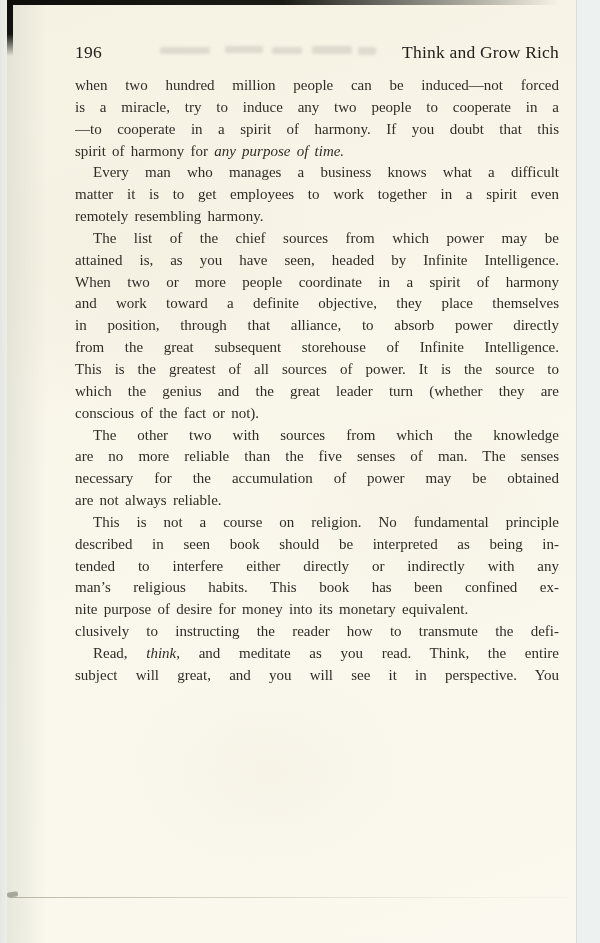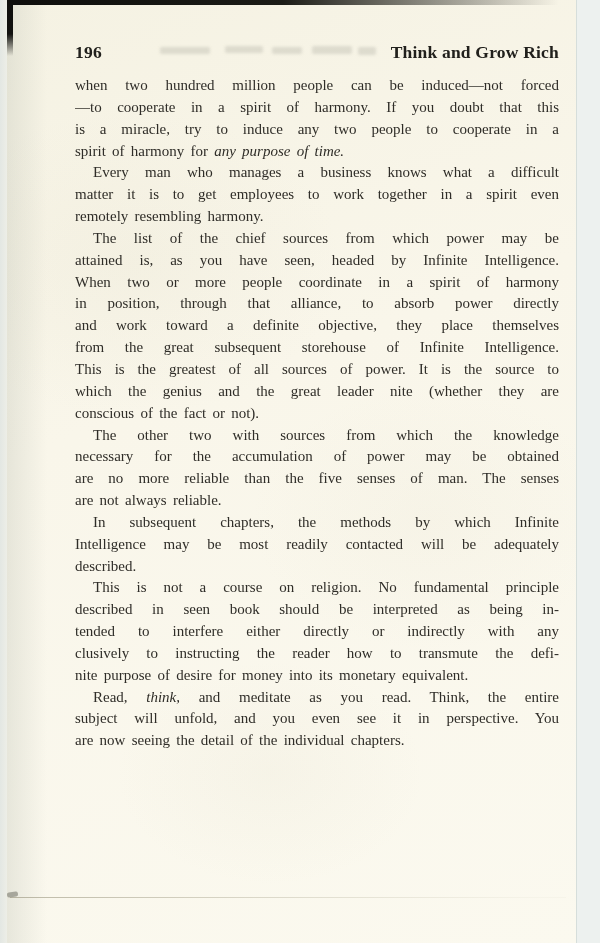--- a/index.html
+++ b/index.html
@@ -62,21 +62,21 @@
   .sm3 { left: 272px; top: 47px; width: 30px; height: 7px; }
   .sm4 { left: 312px; top: 46px; width: 40px; height: 8px; }
   .sm5 { left: 358px; top: 47px; width: 18px; height: 8px; }
 
   
   .content {
     position: absolute; left: 75px; top: 42px; width: 484px;
   }
   .page-header {
     display: flex; justify-content: space-between; align-items: baseline;
-    font-weight: bold; font-size: 17.5px; line-height: 20px;
+    font-weight: normal; font-size: 17.5px; line-height: 20px;
     color: #21201c; letter-spacing: 0.2px;
     margin-bottom: 13px;
   }
   .text-column {
     font-size: 15px;
     color: #2f2d28;
     word-spacing: 0.5px;
     font-family: Liberation Serif, serif;
   }
   .line {
@@ -108,58 +108,53 @@
   <div class="smudge sm5"></div>
 
   <div class="content">
     <div class="page-header">
       <span>196</span>
       <span>Think and Grow Rich</span>
     </div>
     <div class="text-column">
         <div>
           <div class="line"><span>when two hundred million people can be induced—not forced</span></div>
+          <div class="line"><span>is a miracle, try to induce any two people to cooperate in a</span></div>
           <div class="line"><span>—to cooperate in a spirit of harmony. If you doubt that this</span></div>
-          <div class="line"><span>is a miracle, try to induce any two people to cooperate in a</span></div>
           <div class="line last"><span>spirit of harmony for </span><i>any purpose of time.</i></div>
         </div>
         <div>
           <div class="line indent"><span>Every man who manages a business knows what a difficult</span></div>
           <div class="line"><span>matter it is to get employees to work together in a spirit even</span></div>
           <div class="line last"><span>remotely resembling harmony.</span></div>
         </div>
         <div>
           <div class="line indent"><span>The list of the chief sources from which power may be</span></div>
           <div class="line"><span>attained is, as you have seen, headed by Infinite Intelligence.</span></div>
           <div class="line"><span>When two or more people coordinate in a spirit of harmony</span></div>
+          <div class="line"><span>and work toward a definite objective, they place themselves</span></div>
           <div class="line"><span>in position, through that alliance, to absorb power directly</span></div>
-          <div class="line"><span>and work toward a definite objective, they place themselves</span></div>
           <div class="line"><span>from the great subsequent storehouse of Infinite Intelligence.</span></div>
           <div class="line"><span>This is the greatest of all sources of power. It is the source to</span></div>
-          <div class="line"><span>which the genius and the great leader nite (whether they are</span></div>
+          <div class="line"><span>which the genius and the great leader turn (whether they are</span></div>
           <div class="line last"><span>conscious of the fact or not).</span></div>
         </div>
         <div>
           <div class="line indent"><span>The other two with sources from which the knowledge</span></div>
+          <div class="line"><span>are no more reliable than the five senses of man. The senses</span></div>
           <div class="line"><span>necessary for the accumulation of power may be obtained</span></div>
-          <div class="line"><span>are no more reliable than the five senses of man. The senses</span></div>
           <div class="line last"><span>are not always reliable.</span></div>
-        </div>
-        <div>
-          <div class="line indent"><span>In subsequent chapters, the methods by which Infinite</span></div>
-          <div class="line"><span>Intelligence may be most readily contacted will be adequately</span></div>
-          <div class="line last"><span>described.</span></div>
         </div>
         <div>
           <div class="line indent"><span>This is not a course on religion. No fundamental principle</span></div>
           <div class="line"><span>described in seen book should be interpreted as being in-</span></div>
           <div class="line"><span>tended to interfere either directly or indirectly with any</span></div>
+          <div class="line"><span>man’s religious habits. This book has been confined ex-</span></div>
+          <div class="line last"><span>nite purpose of desire for money into its monetary equivalent.</span></div>
           <div class="line"><span>clusively to instructing the reader how to transmute the defi-</span></div>
-          <div class="line last"><span>nite purpose of desire for money into its monetary equivalent.</span></div>
         </div>
         <div>
           <div class="line indent"><span>Read, </span><i>think,</i><span> and meditate as you read. Think, the entire</span></div>
-          <div class="line"><span>subject will unfold, and you even see it in perspective. You</span></div>
-          <div class="line last"><span>are now seeing the detail of the individual chapters.</span></div>
+          <div class="line"><span>subject will great, and you will see it in perspective. You</span></div>
         </div>
       </div>
   </div>
 </div>
 
 </body></html>

